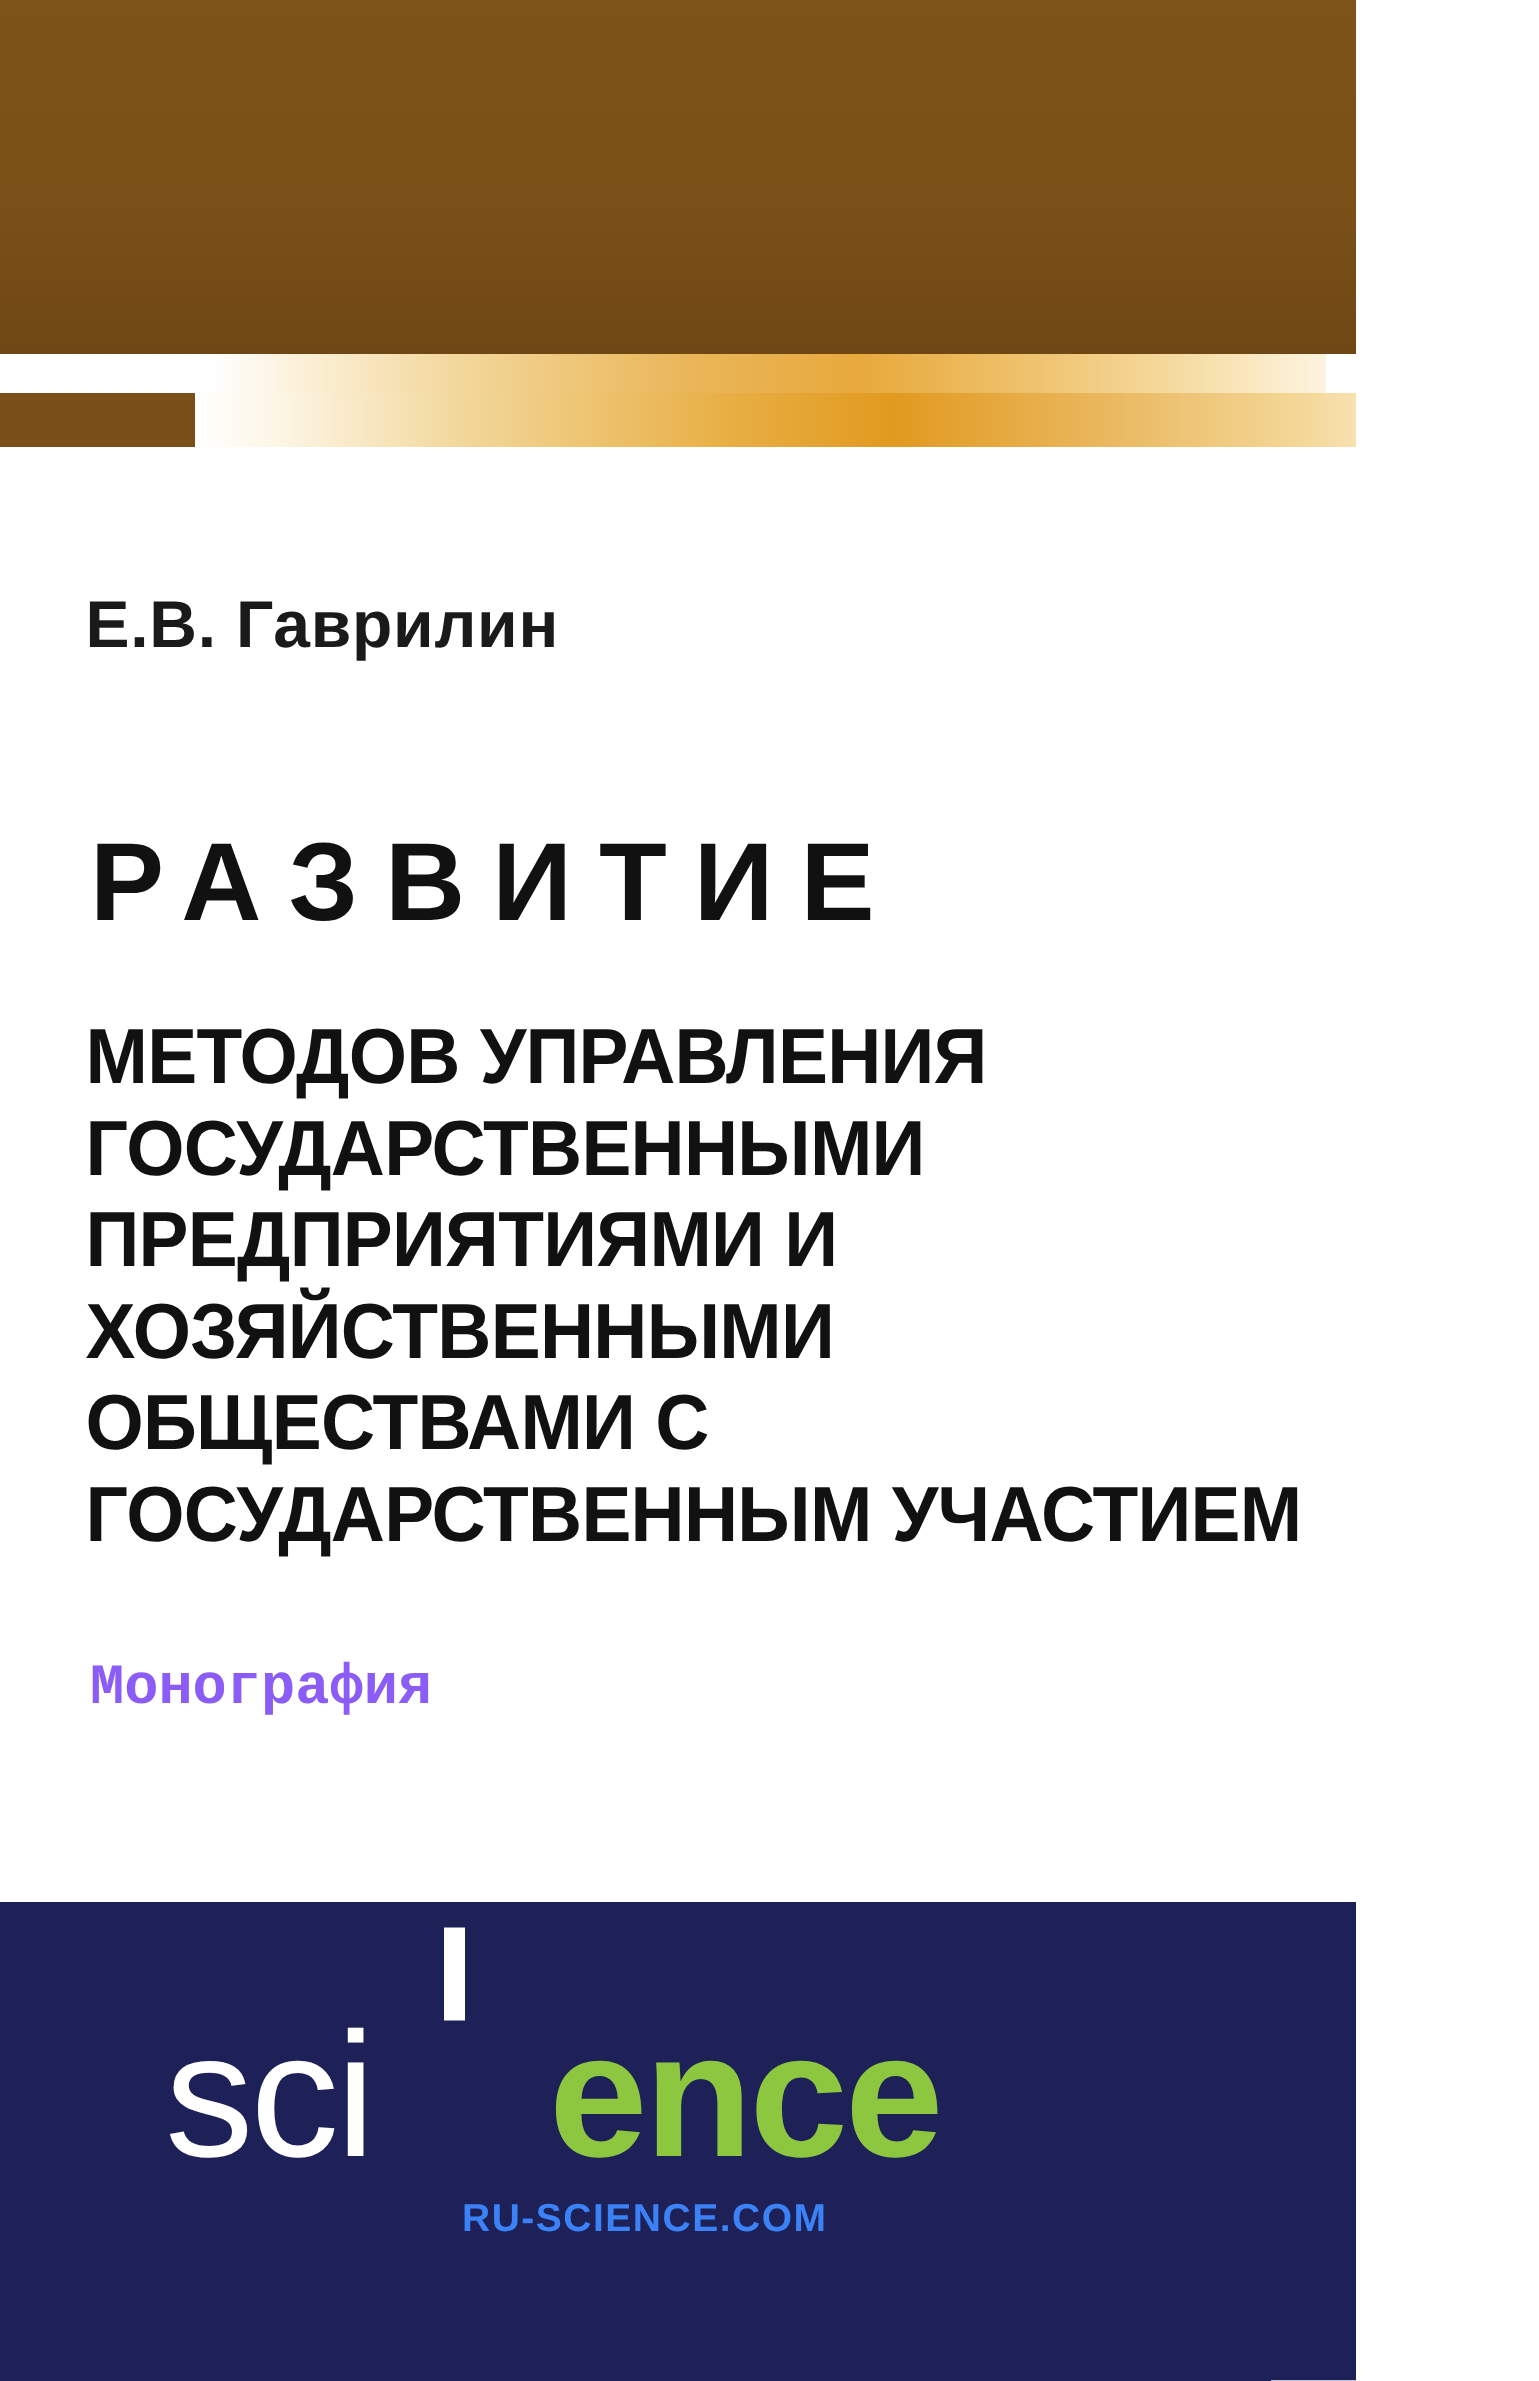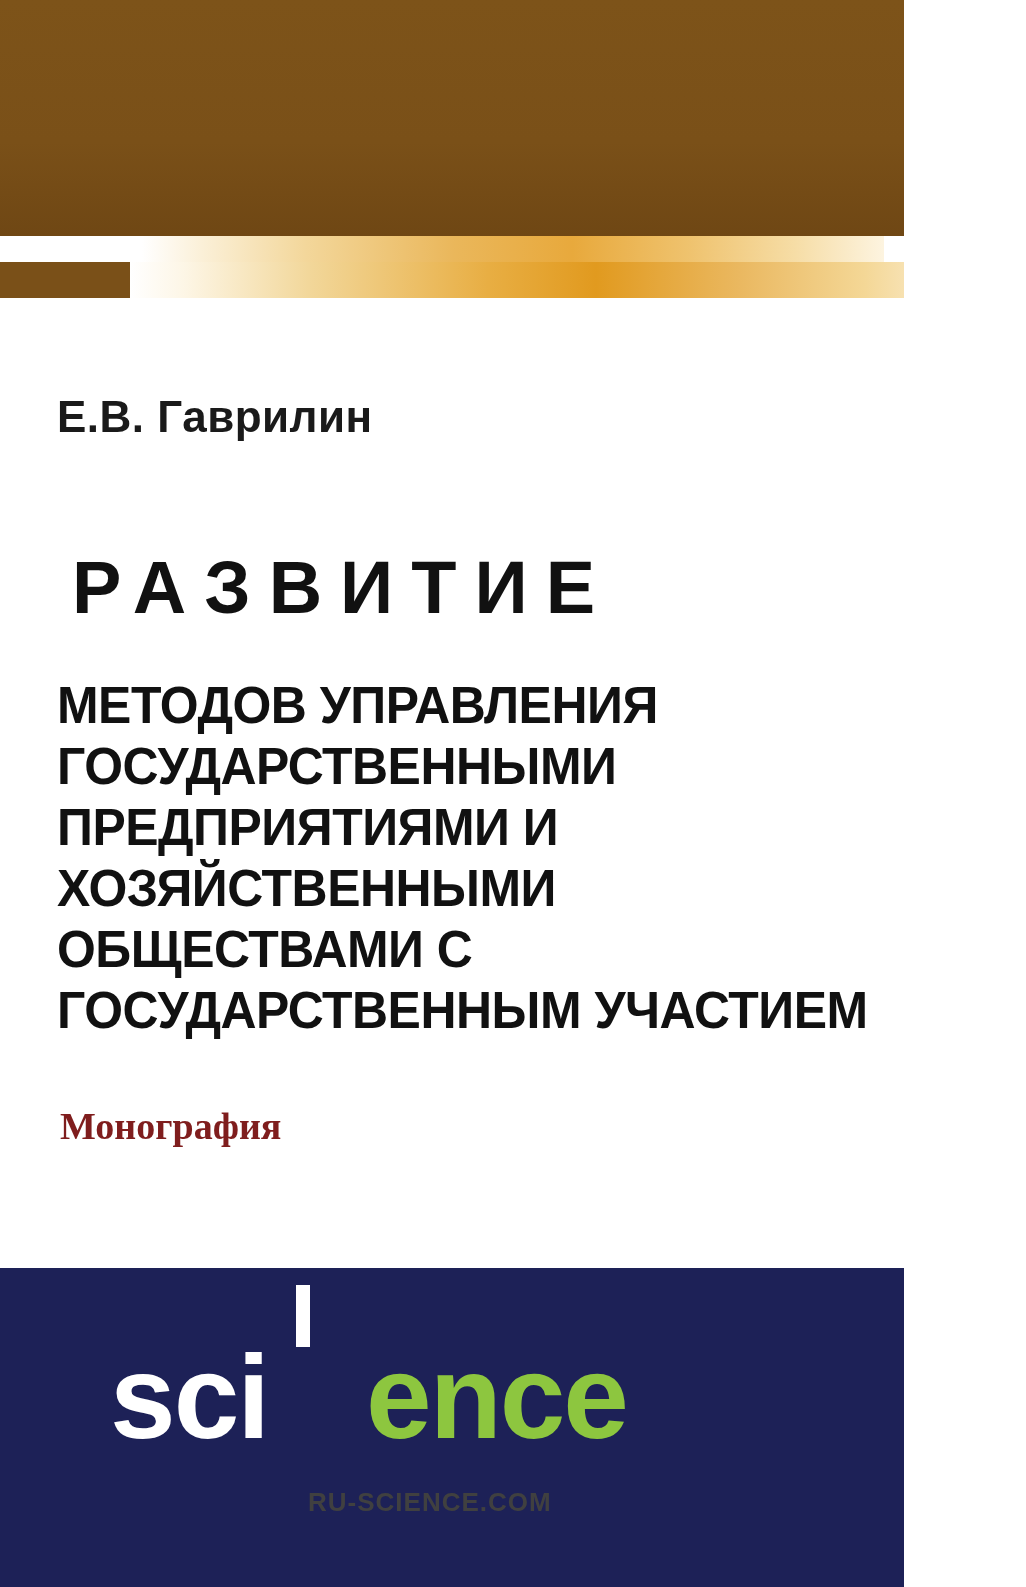--- a/index.html
+++ b/index.html
@@ -98,21 +98,20 @@
   .title-main {
     position: absolute;
     left: 60px;
     top: 545px;
     font-size: 74px;
     font-weight: bold;
     color: #111111;
     letter-spacing: 18px;
     font-family: "Liberation Sans", sans-serif;
     white-space: nowrap;
-    margin-left: 12px;
   }
 
   .title-sub {
     position: absolute;
     left: 57px;
     top: 675px;
     width: 900px;
     font-size: 52px;
     line-height: 61px;
     font-weight: bold;
@@ -122,22 +121,22 @@
     transform: scaleX(0.96);
     transform-origin: left top;
   }
 
   .kind {
     position: absolute;
     left: 60px;
     top: 1104px;
     font-size: 38px;
     font-weight: bold;
-    color: #7f1d1d;
-    font-family: Liberation Serif, serif;
+    color: #8b5cf6;
+    font-family: Liberation Mono, monospace;
   }
 
   
   .bottom-band {
     position: absolute;
     left: 0;
     top: 1268px;
     width: 1026px;
     height: 319px;
     background: #1d2157;
@@ -166,21 +165,21 @@
     top: 2px;
     width: 14px;
     height: 62px;
     background: #ffffff;
   }
   .logo-sci {
     position: absolute;
     left: 10px;
     top: 46px;
     font-size: 118px;
-    font-weight: bold;
+    font-weight: normal;
     color: #ffffff;
     letter-spacing: -2px;
     font-family: "Liberation Sans", sans-serif;
   }
   .logo-ence {
     position: absolute;
     left: 228px;
     top: 46px;
     font-size: 118px;
     font-weight: bold;
@@ -188,24 +187,23 @@
     letter-spacing: -2px;
     font-family: "Liberation Sans", sans-serif;
     margin-left: 38px;
   }
   .logo-url {
     position: absolute;
     left: 208px;
     top: 180px;
     font-size: 26px;
     font-weight: bold;
-    color: #404040;
+    color: #3b82f6;
     letter-spacing: 1px;
     font-family: "Liberation Sans", sans-serif;
-    margin-top: 24px;
   }
 </style>
 </head>
 <body>
 
 <div class="cover">
 
   <div class="top-band">
     <div class="top-band-inner"></div>
   </div>

